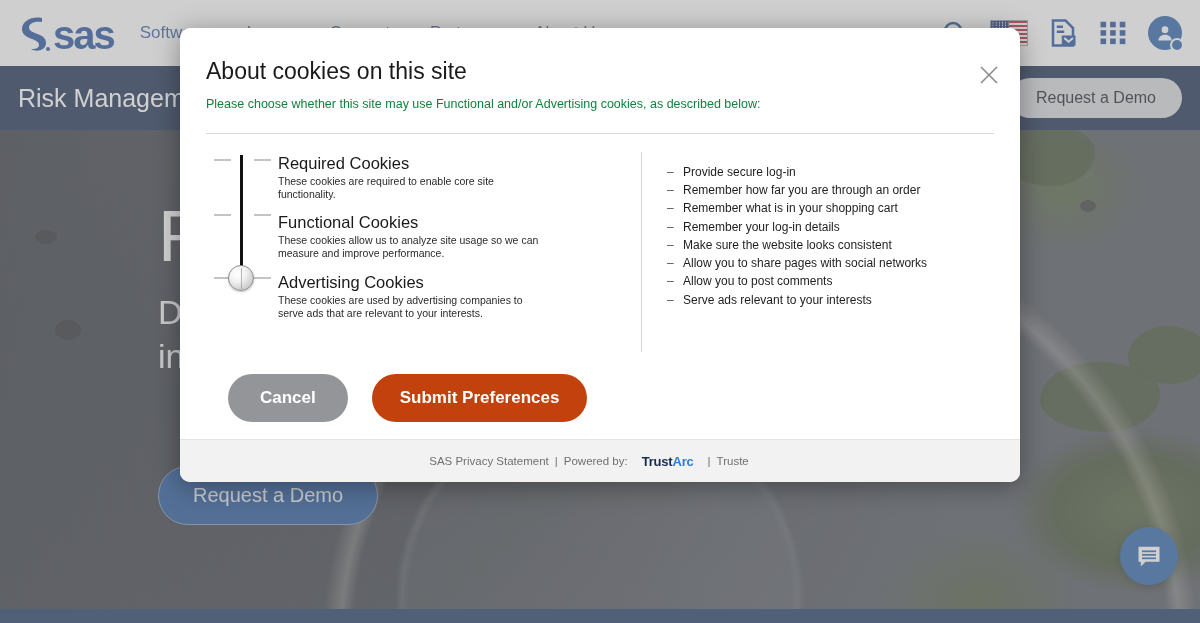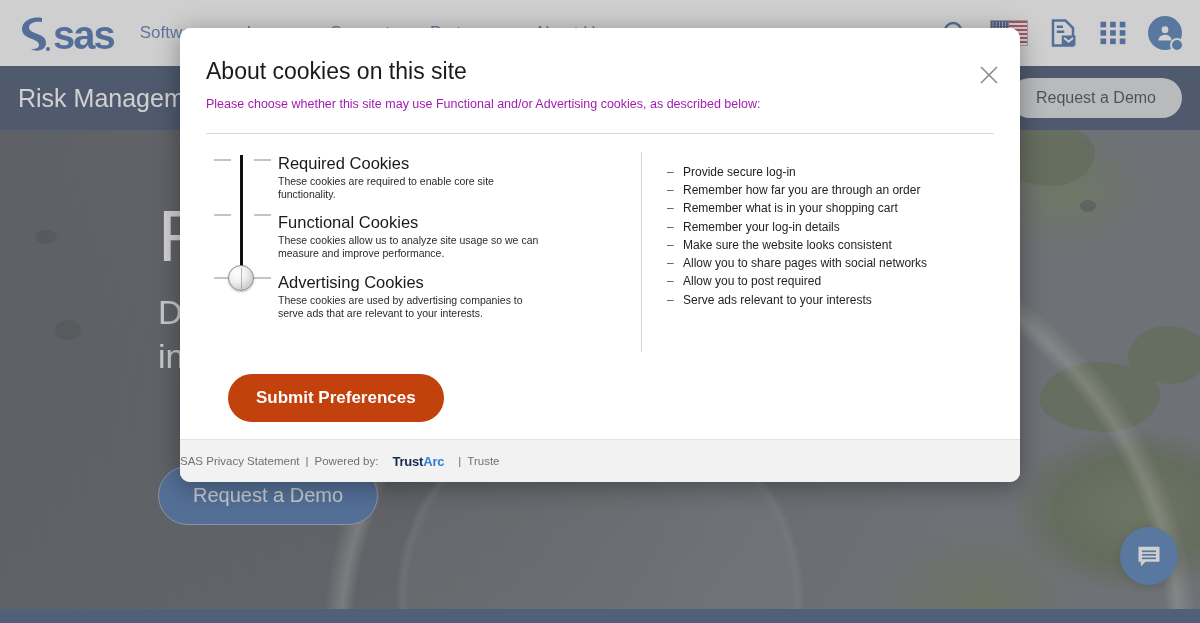--- a/index.html
+++ b/index.html
@@ -114,21 +114,21 @@
     box-shadow: 0 4px 26px rgba(0,0,0,.35);
     display: flex; flex-direction: column;
   }
   .modal-close {
     position: absolute; right: 14px; top: 30px; width: 34px; height: 34px;
     background: none; border: none; cursor: pointer; color: #8a8a8a;
     display: flex; align-items: center; justify-content: center;
   }
   .modal-body { padding: 30px 26px 0 26px; flex: 1; }
   .modal-title { font-size: 23px; color: #1a1a1a; font-weight: 400; }
-  .modal-subtitle { margin-top: 12px; font-size: 12.5px; color: #a21caf; }
+  .modal-subtitle { margin-top: 12px; font-size: 12.5px; color: #15803d; }
   .modal-rule { margin-top: 22px; border-top: 1px solid #d8d8d8; }
 
   .cols { display: flex; margin-top: 18px; }
   .col-left { width: 435px; display: flex; gap: 0; justify-content: space-between; }
   .col-right { flex: 1; padding-left: 25px; border-left: 1px solid #d5d5d5; min-height: 200px; }
 
   
   .slider-wrap { width: 72px; position: relative; height: 140px; flex: none; }
   .slider-track { position: absolute; left: 34px; top: 3px; width: 3px; height: 128px; background: #111; }
   .tick { position: absolute; width: 17px; height: 2px; background: #c4c4c4; }
@@ -162,21 +162,21 @@
   .actions { display: flex; gap: 24px; padding: 22px 0 0 22px; }
   .btn {
     border: none; border-radius: 26px; font-family: inherit; font-weight: bold;
     cursor: pointer; color: #ffffff;
   }
   .btn-cancel { background: #939598; font-size: 17px; padding: 14px 32px; }
   .btn-submit { background: #c2410c; font-size: 17px; padding: 14px 28px; }
 
   .modal-footer {
     height: 43px; background: #f2f2f2; border-top: 1px solid #e3e3e3;
-    display: flex; align-items: center; justify-content: flex-start;
+    display: flex; align-items: center; justify-content: center;
     padding-right: 22px; gap: 6px;
   }
   .modal-footer .fl { font-size: 11.5px; color: #6e7072; }
   .modal-footer a.fl { text-decoration: none; }
   .ta-logo { font-size: 13px; font-weight: bold; letter-spacing: -0.2px; margin: 0 8px; }
   .ta-logo .t1 { color: #152a52; }
   .ta-logo .t2 { color: #2e7ed4; }
 </style>
 </head>
 <body>
@@ -325,27 +325,28 @@
       </div>
 
       <div class="col-right">
         <ul class="allowed-list">
           <li>Provide secure log-in</li>
           <li>Remember how far you are through an order</li>
           <li>Remember what is in your shopping cart</li>
           <li>Remember your log-in details</li>
           <li>Make sure the website looks consistent</li>
           <li>Allow you to share pages with social networks</li>
-          <li>Allow you to post required</li>
+          <li>Allow you to post comments</li>
           <li>Serve ads relevant to your interests</li>
         </ul>
       </div>
     </div>
 
     <div class="actions">
+      <button class="btn btn-cancel">Cancel</button>
       <button class="btn btn-submit">Submit Preferences</button>
     </div>
   </div>
 
   <div class="modal-footer">
     <a href="#" class="fl">SAS Privacy Statement</a>
     <span class="fl">|</span>
     <span class="fl">Powered by:</span>
     <span class="ta-logo"><span class="t1">Trust</span><span class="t2">Arc</span></span>
     <span class="fl">|</span>

